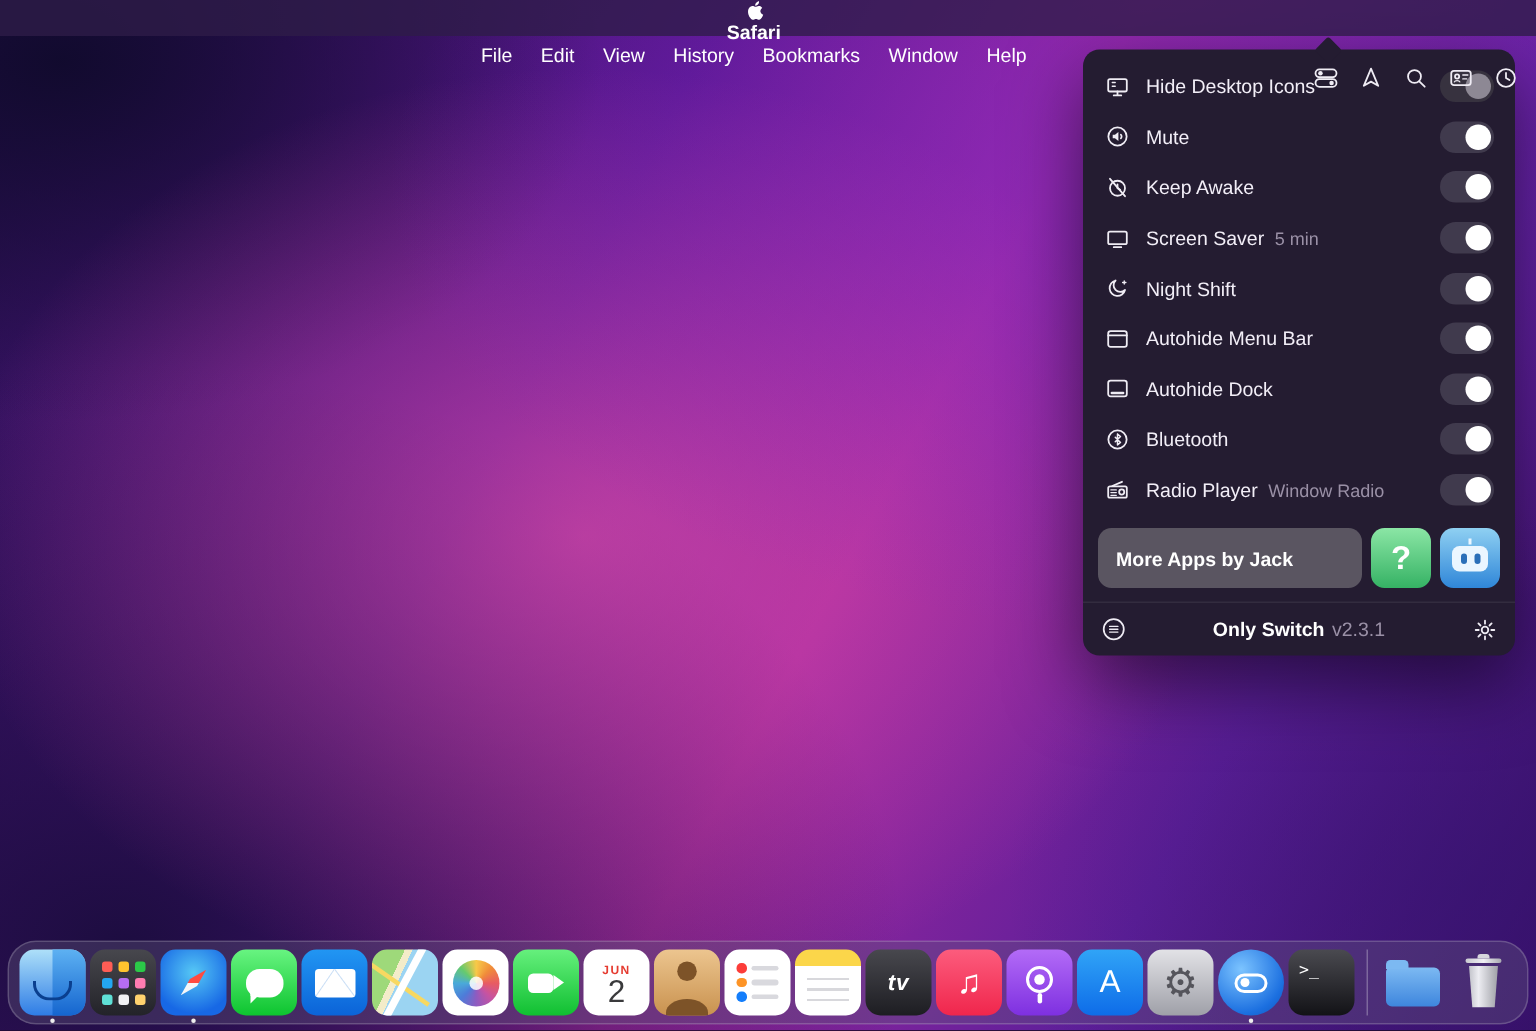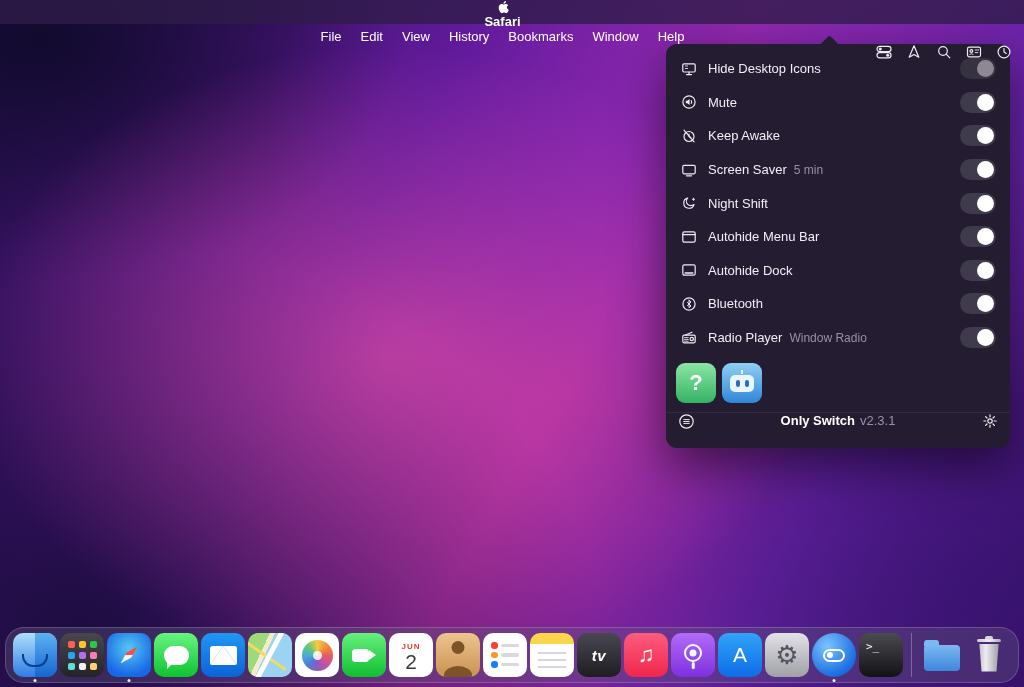--- a/index.html
+++ b/index.html
@@ -19,21 +19,21 @@
   
   .menubar{position:absolute;top:0;left:0;right:0;height:24px;display:flex;align-items:center;
     padding:0 12px;background:rgba(46,28,72,.78);color:#fff;font-size:13px;z-index:6;flex-direction:column;}
   .apple{display:flex;margin-right:16px;}
   .appname{font-weight:700;margin-right:19px;}
   .menu-item{margin-right:19px;cursor:default;}
   .mb-right{margin-left:auto;display:flex;align-items:center;gap:14px;}
   .mb-right .sicon{display:flex;}
 
   
-  .panel{position:absolute;top:44px;right:14px;width:344px;background:#241c31;border-radius:11px;
+  .panel{position:absolute;top:33px;right:14px;width:288px;background:#241c31;border-radius:11px;
     box-shadow:0 18px 50px rgba(0,0,0,.55);z-index:5;padding-top:8px;}
   .panel::before{content:"";position:absolute;top:-6px;left:157px;width:13px;height:13px;
     background:#241c31;transform:rotate(45deg);border-radius:2px;}
   .sw-row{display:flex;align-items:center;height:33.6px;padding:0 14px;}
   .sw-icon{width:18px;display:flex;justify-content:center;flex:none;}
   .sw-label{margin-left:10px;color:#f2eef7;font-size:13px;white-space:nowrap;}
   .sw-detail{margin-left:7px;color:#9a90a6;font-size:12px;white-space:nowrap;}
   .toggle{margin-left:auto;width:36px;height:21px;border-radius:11px;background:#403a4d;position:relative;flex:none;cursor:pointer;}
   .toggle .knob{position:absolute;top:2px;right:2px;width:17px;height:17px;border-radius:50%;background:#fff;}
   .toggle.dim{background:#37323f;}
@@ -42,21 +42,21 @@
   .more-row{display:flex;align-items:center;gap:6px;padding:9px 10px 7px;}
   .more-btn{flex:1;height:40px;background:#5a5561;border:none;border-radius:9px;color:#fff;
     font-weight:700;font-size:13px;text-align:left;padding:0 12px;font-family:inherit;cursor:pointer;}
   .mini{width:40px;height:40px;border-radius:9px;flex:none;display:flex;align-items:center;justify-content:center;cursor:pointer;}
   .mini.green{background:linear-gradient(180deg,#8be6a5,#35b264);color:#fff;font-size:22px;font-weight:700;}
   .mini.blue{background:linear-gradient(180deg,#8fd0f2,#2f86d8);}
   .robot{width:24px;height:17px;background:#eaf6ff;border-radius:5px;display:flex;align-items:center;justify-content:center;gap:5px;position:relative;}
   .robot::before{content:"";position:absolute;top:-5px;left:50%;transform:translateX(-50%);width:2px;height:4px;background:#eaf6ff;}
   .r-eye{width:4px;height:7px;background:#2a6fb8;border-radius:2px;display:block;}
 
-  .panel-footer{display:flex;align-items:flex-start;height:36px;padding:0 12px;position:relative;margin-top:2px;
+  .panel-footer{display:flex;align-items:center;height:36px;padding:0 12px;position:relative;margin-top:2px;
     border-top:1px solid rgba(255,255,255,.07);}
   .footer-title{position:absolute;left:0;right:0;text-align:center;font-size:13px;color:#fff;}
   .footer-title b{font-weight:700;}
   .ver{color:#9a90a6;margin-left:5px;font-weight:400;}
   .hamburger,.gearbtn{z-index:1;display:flex;cursor:pointer;}
   .gearbtn{margin-left:auto;}
 
   
   .dock{position:absolute;bottom:4px;left:50%;transform:translateX(-50%);display:flex;align-items:center;
     gap:3px;padding:5px 7px;background:rgba(98,88,124,.38);border:1px solid rgba(255,255,255,.18);
@@ -296,20 +296,21 @@
           </span>
           <span class="sw-label">Radio Player</span>
           <span class="sw-detail">Window Radio</span>
           <div class="toggle">
             <span class="knob"></span>
           </div>
         </div>
       </div>
 
     <div class="more-row">
+      <button class="more-btn">More Apps by Jack</button>
       <div class="mini green">
         <span>?</span>
       </div>
       <div class="mini blue">
         <div class="robot">
             <i class="r-eye"></i>
             <i class="r-eye"></i>
           </div>
       </div>
     </div>

